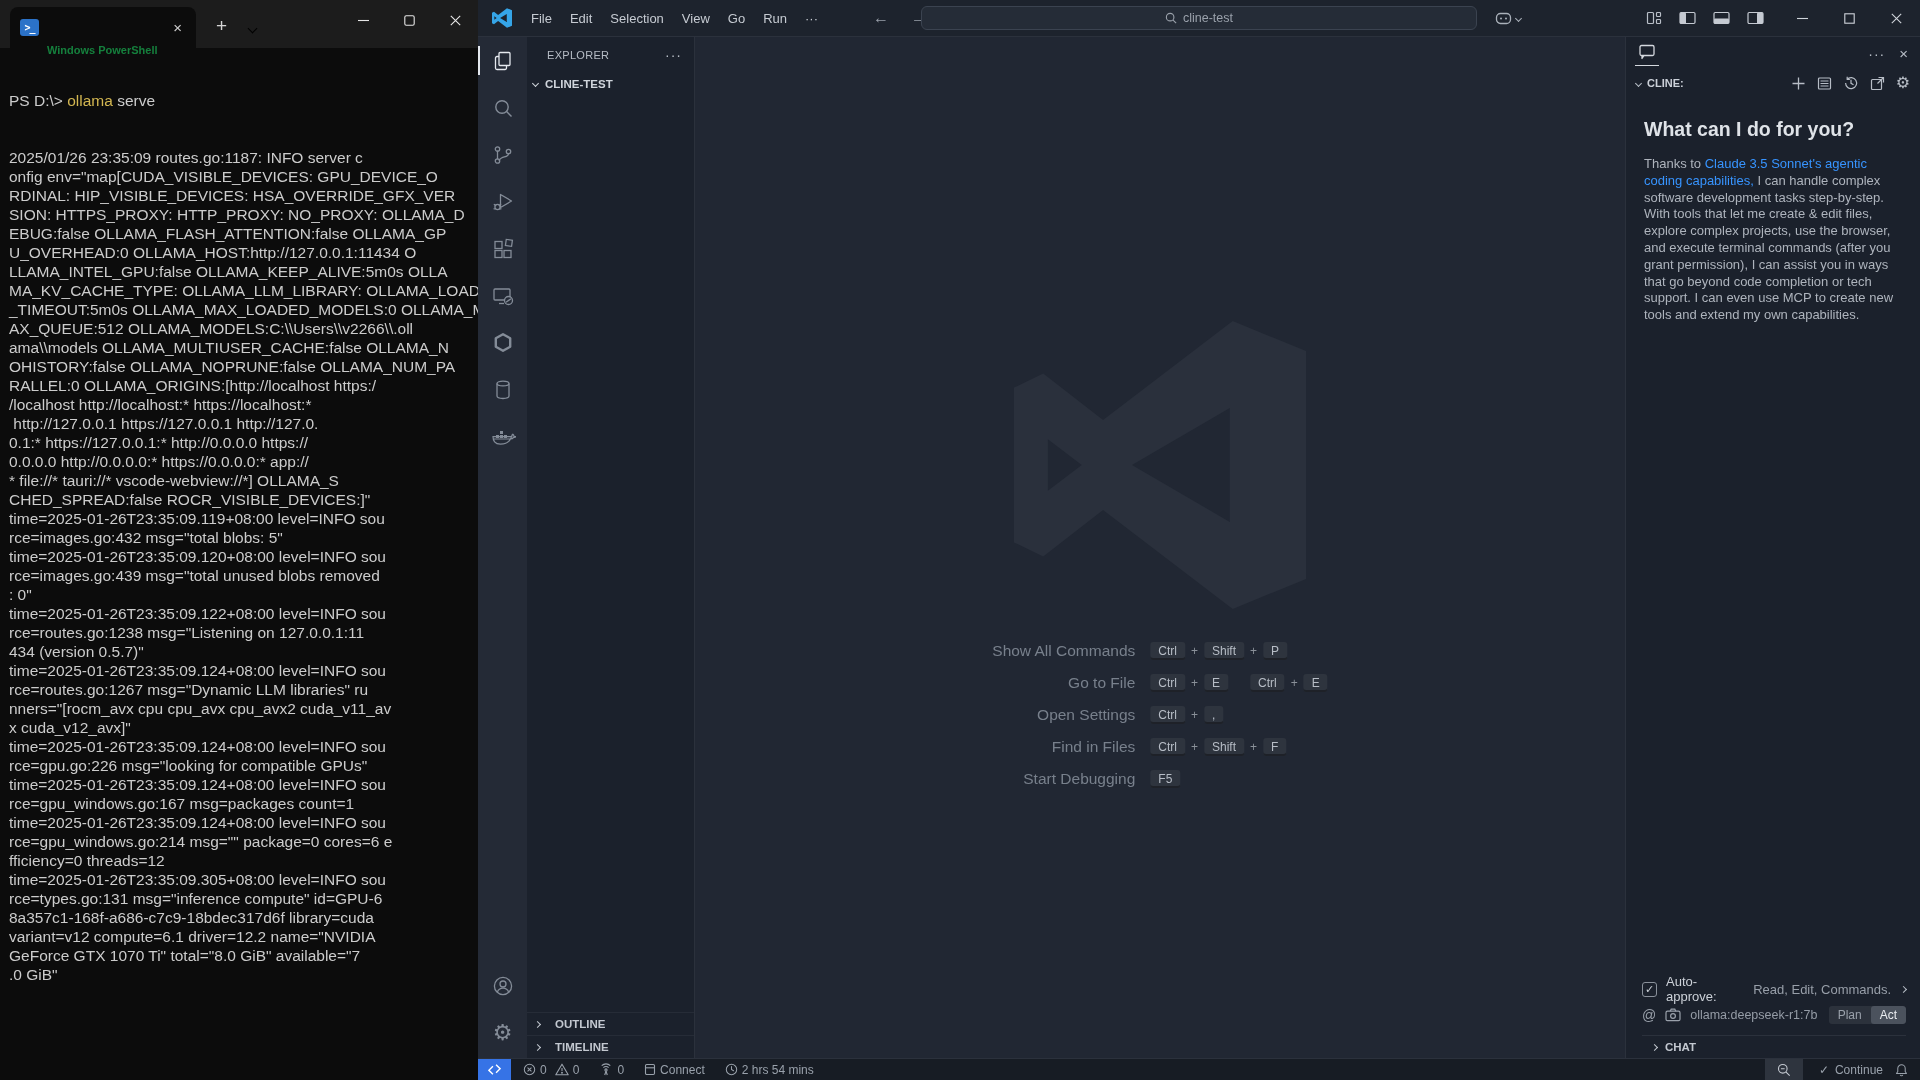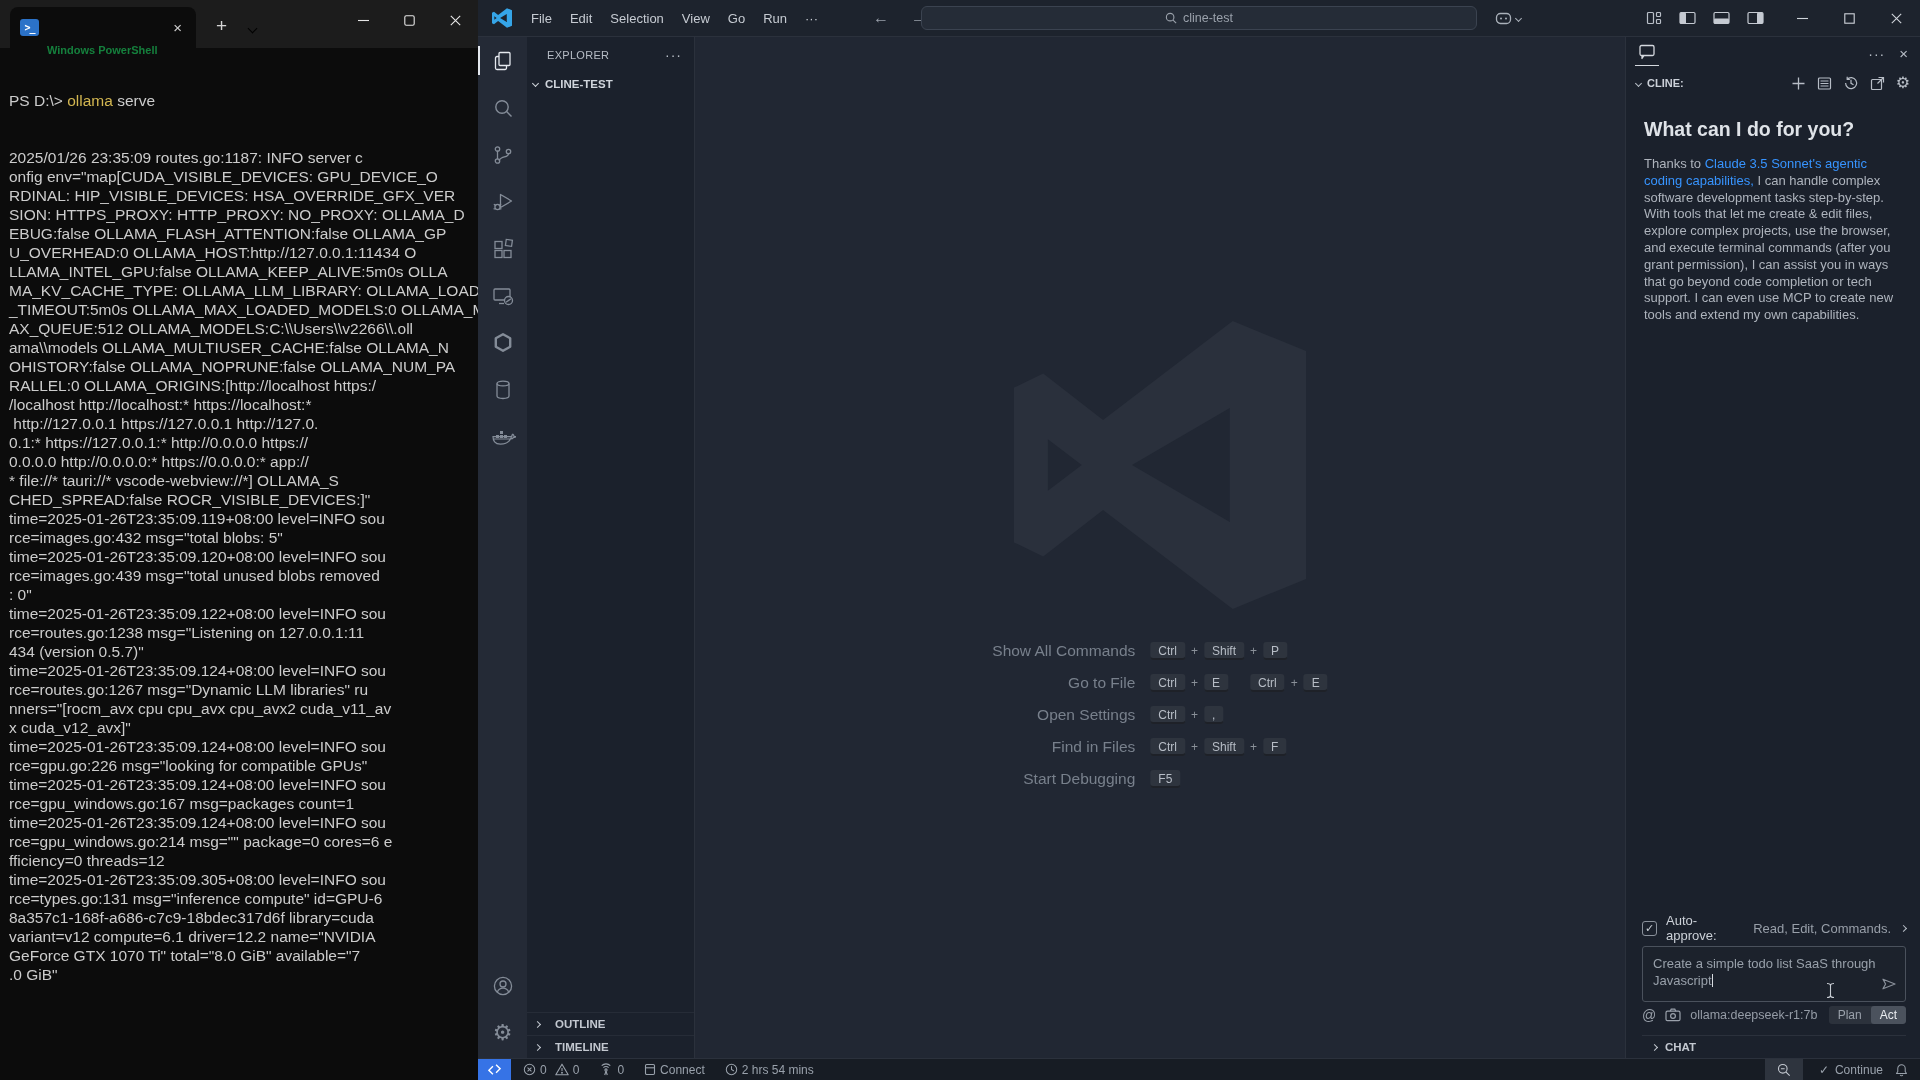--- a/index.html
+++ b/index.html
@@ -425,29 +425,20 @@
 
         <div class="cline-bottom">
           <div class="auto-approve">
             <span class="aa-check">
                 <span>✓</span>
               </span>
             <span>Auto-approve:</span>
             <span class="aa-value">Read, Edit, Commands...</span>
             <span class="aa-chevron chev chev-right" style="width:5px;height:5px"></span>
           </div>
-          <div class="chat-input">
-            <span>Create a simple todo list SaaS through Javascript</span><span class="caret"></span>
-            <svg class="send-icon" width="16" height="14" viewBox="0 0 16 14" fill="none" stroke="currentColor" stroke-width="1.2">
-                <path d="M2 2.2 14 7 2 11.8 4.6 7z" stroke-linejoin="round"></path>
-              </svg>
-            <svg class="ibeam" viewBox="0 0 9 17" fill="none" stroke="currentColor" stroke-width="1.1">
-                <path d="M1 1.5c2 0 3.5.5 3.5 2v10c0 1.5 1.5 2 3.5 2M8 1.5c-2 0-3.5.5-3.5 2v10c0 1.5-1.5 2-3.5 2"></path>
-              </svg>
-          </div>
           <div class="model-row">
             <span class="at-glyph">@</span>
             <svg width="16" height="14" viewBox="0 0 16 14" fill="none" stroke="#9aa1ab" stroke-width="1.2">
                 <rect x="1" y="3.2" width="14" height="9.5" rx="1.5"></rect>
                 <circle cx="8" cy="8" r="2.4"></circle>
                 <path d="M5.2 3.2 6.2 1.2h3.6l1 2"></path>
               </svg>
             <span>ollama:deepseek-r1:7b</span>
             <div class="seg">
               <span class="seg-plan">Plan</span>

